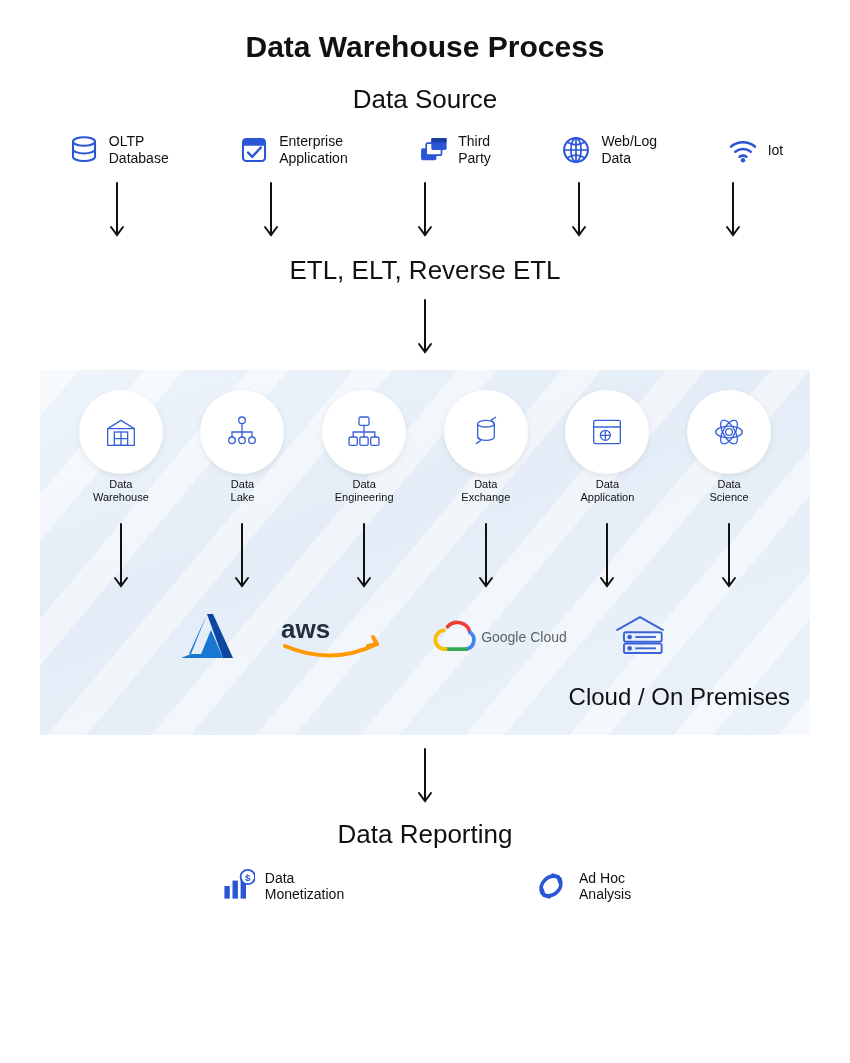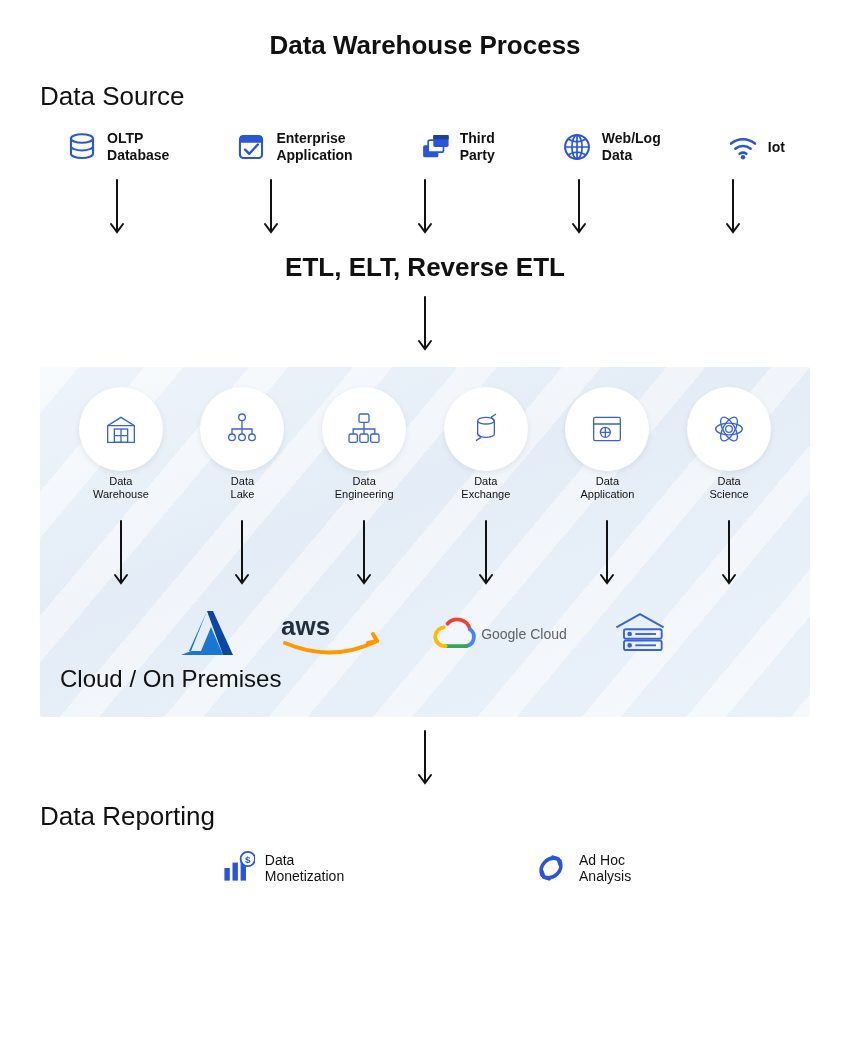--- a/index.html
+++ b/index.html
@@ -7,53 +7,53 @@
     font-family: -apple-system, BlinkMacSystemFont, "Segoe UI", Arial, sans-serif;
     width: 850px;
     height: 1063px;
     background: #fff;
     color: #111;
     padding: 30px 40px;
   }
   .title {
     text-align: center;
     font-weight: 700;
-    font-size: 26px;
+    font-size: 30px;
     margin-bottom: 20px;
   }
   .section-heading {
+    text-align: center;
     font-size: 26px;
     font-weight: 500;
     margin: 10px 0 18px;
   }
   .row {
     display: flex;
     justify-content: space-around;
     align-items: flex-end;
     gap: 15px;
-    font-weight: bold;
   }
   .source-item {
     display: flex;
     align-items: center;
     gap: 8px;
     font-size: 14px;
   }
   .source-item svg { width: 34px; height: 34px; flex-shrink: 0; }
   .source-item .lbl { line-height: 1.2; }
   .arrow-row {
     display: flex;
     justify-content: space-around;
     margin: 14px 0;
   }
   .arrow-row svg { width: 16px; height: 60px; }
   .arrow-center { display:flex; justify-content:center; margin:12px 0; }
   .arrow-center svg { width:16px; height:60px; }
 
-  .big-text { text-align:center; font-size:26px; font-weight:700; }
+  .big-text { text-align:center; font-size:26px; font-weight:400; }
 
   .platform-box {
     background: linear-gradient(160deg, #f4f8fc 0%, #e9f0f8 40%, #f0f5fb 100%);
     padding: 20px 20px 24px;
     border-radius: 2px;
     position: relative;
     overflow: hidden;
   }
   .platform-box::before {
     content:"";
@@ -79,21 +79,21 @@
 
   .arrow-row.inbox { position:relative; z-index:1; margin:18px 0; }
   .arrow-row.inbox svg { height:70px; }
 
   .cloud-row {
     display:flex; justify-content:center; align-items:center; gap:40px;
     position:relative; z-index:1; margin-top:6px;
   }
   .cloud-row svg { height:54px; }
 
-  .cloud-label { text-align:left; font-size:24px; font-weight:500; position:relative; z-index:1; margin-top:4px; }
+  .cloud-label { text-align:right; font-size:24px; font-weight:500; position:relative; z-index:1; margin-top:19px; }
 
   .consumers-row {
     display:flex; justify-content:space-evenly; gap:10px;
   }
   .consumer-item {
     display:flex; align-items:center; gap:10px; font-size:14px;
   }
   .consumer-item svg { width:36px; height:36px; flex-shrink:0; }
   .consumer-item .lbl { line-height:1.2; }
 </style>

